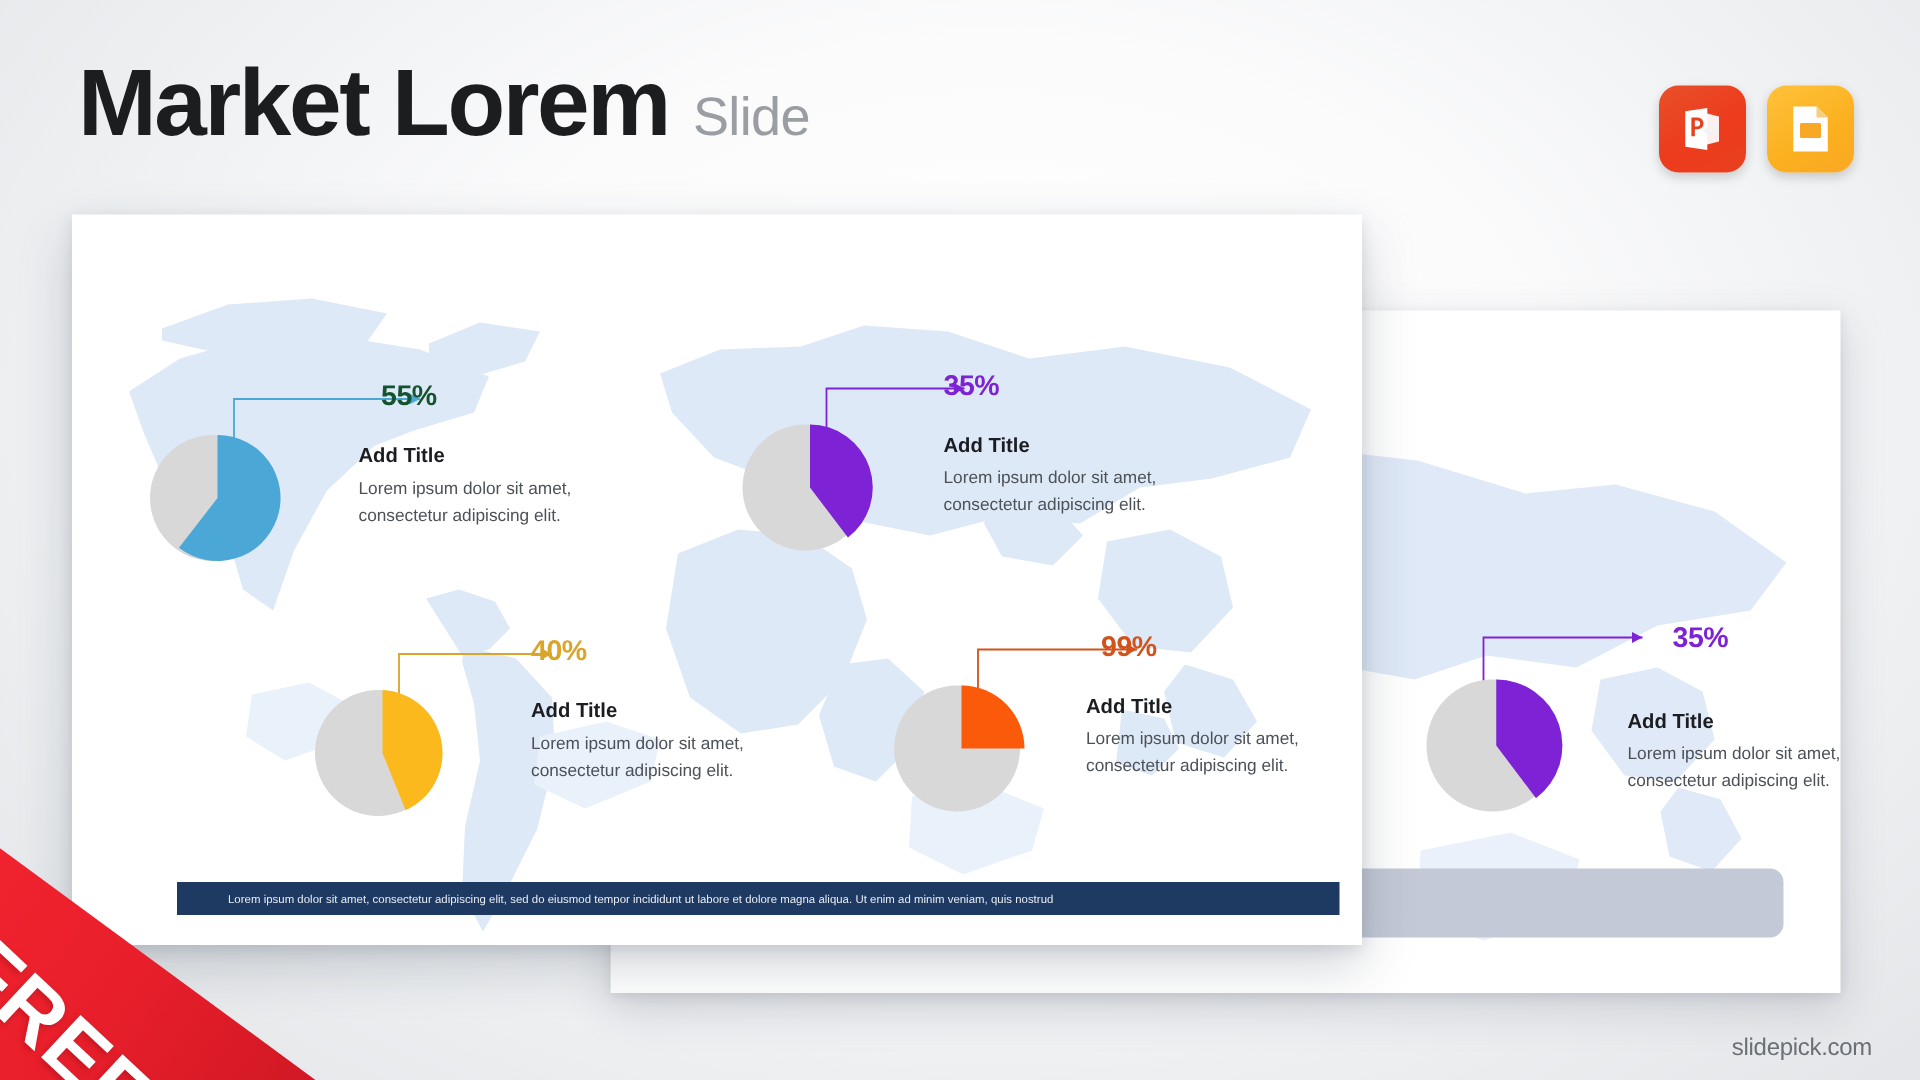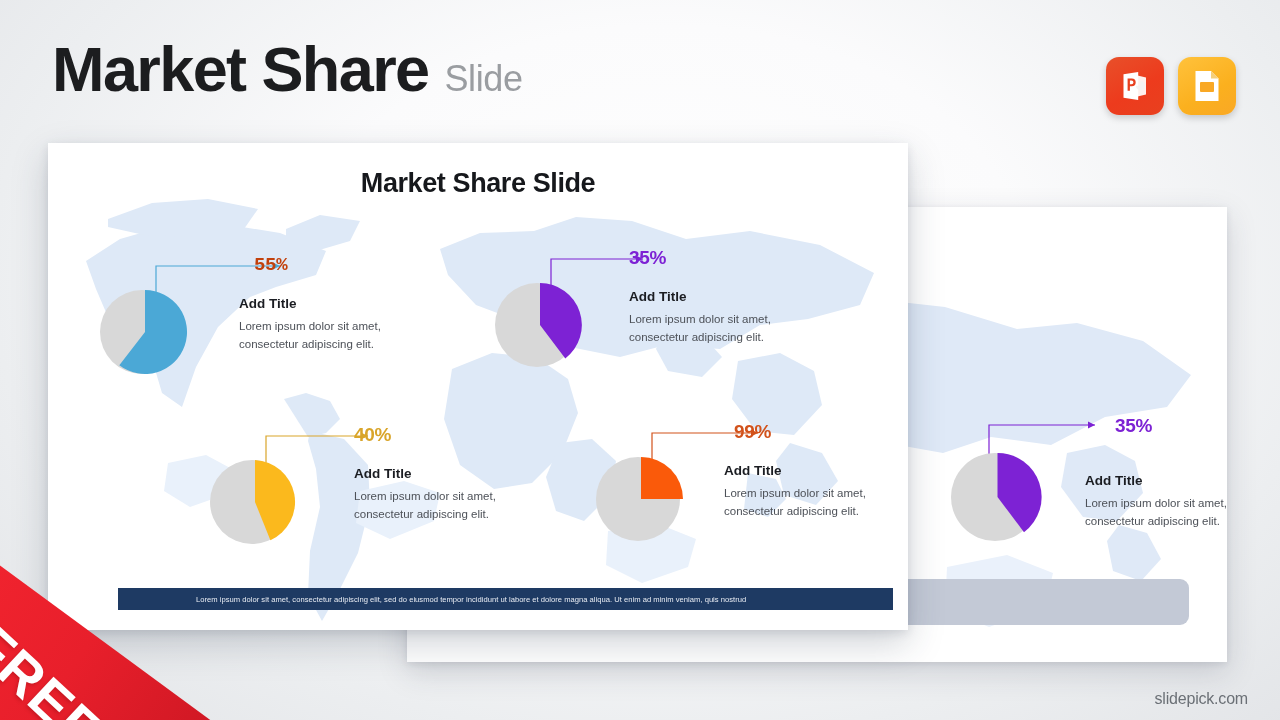--- a/index.html
+++ b/index.html
@@ -147,21 +147,20 @@
     background: #1e3a63;
     display: flex;
     align-items: center;
   }
   .footer-bar .ftext {
     color: #e9edf4;
     font-size: 7.6px;
     letter-spacing: 0.02px;
     padding-left: 34px;
     white-space: nowrap;
-    margin-left: 44px;
   }
   .slide-front .footer-bar {
     left: 118px;
     top: 588px;
     width: 775px;
     height: 22px;
   }
 
   .footer-card {
     position: absolute;
@@ -222,21 +221,21 @@
     color: #6b7076;
     letter-spacing: -0.2px;
   }
 </style>
 </head>
 <body>
 
 <div id="stage">
 
   <div class="page-title">
-    <span class="main">Market Share</span>
+    <span class="main">Market Lorem</span>
     <span class="sub">Slide</span>
   </div>
 
   <div class="format-icons">
     <div class="fmt-icon fmt-ppt">
       <svg width="34" height="34" viewBox="0 0 34 34">
         <path d="M19.5 6.5 L28 8.6 V25.4 L19.5 27.5 Z" fill="#ffffff" opacity="0.92"></path>
         <path d="M5.5 5.2 L20.2 3 V31 L5.5 28.8 Z" fill="#ffffff"></path>
         <path d="M9.6 9.4 h4.2 a3.9 3.9 0 0 1 0 7.8 h-1.9 v4.6 h-2.3 Z
                  M11.9 11.4 v3.9 h1.6 a1.95 1.95 0 0 0 0-3.9 Z" fill="#e8401f"></path>
@@ -321,28 +320,27 @@
         <path d="M700 330 l28 6 10 20 -18 18 -24 -8 z"></path>
         <path d="M616 188 l38 4 20 22 -20 20 -34 -6 -12 -22 z"></path>
       </g>
       <g fill="#e9f1fb">
         <path d="M312 348 l44 -10 36 12 -6 28 -44 18 -34 -16 z"></path>
         <path d="M560 388 l48 -8 40 16 -8 28 -46 16 -36 -18 z"></path>
         <path d="M120 320 l38 -8 26 14 -8 26 -34 12 -26 -16 z"></path>
       </g>
     </svg>
 
-    <div class="slide-title">Market Share Slide</div>
 
     <div class="stat" style="left:60px; top:105px; width:340px; height:140px;">
       <svg class="connector" style="left:44px; top:6px;" width="150" height="62">
         <path d="M4 58 L4 12 L128 12" fill="none" stroke="#4ba8d6" stroke-width="1.2"></path>
         <path d="M128 12 l-7 -3.6 v7.2 z" fill="#4ba8d6"></path>
       </svg>
-      <div class="pct" style="left:146px; top:6px; color:#c2410c;font-family:Liberation Mono, monospace;">55%</div>
+      <div class="pct" style="left:146px; top:6px; color:#14532d;">55%</div>
       <div class="pie" style="left:-12px; top:38px;">
         <svg width="92" height="92" viewBox="0 0 92 92">
           <circle cx="46" cy="46" r="42" fill="#d8d8d8"></circle>
           <path d="M46 46 L46 4 A42 42 0 1 1 20.3 79.2 Z" fill="#4ba8d6" transform="translate(3,0)"></path>
         </svg>
       </div>
       <div class="title" style="left:131px; top:48px;">Add Title</div>
       <div class="desc" style="left:131px; top:70px;">Lorem ipsum dolor sit amet,
 consectetur adipiscing elit.</div>
     </div>

